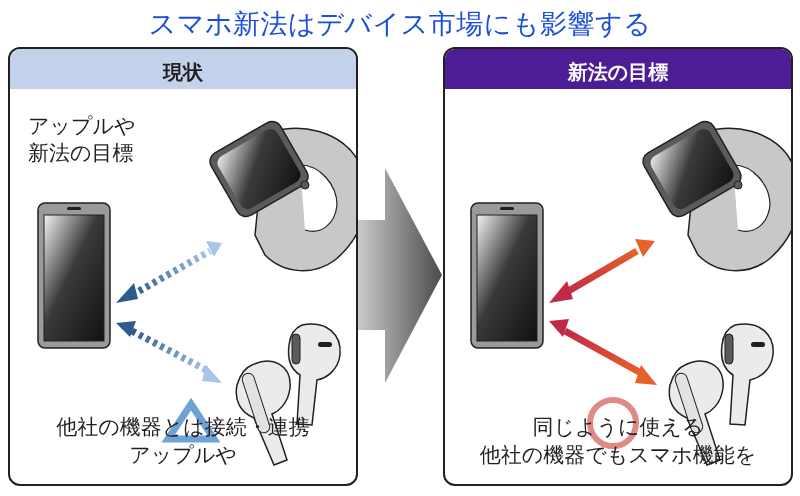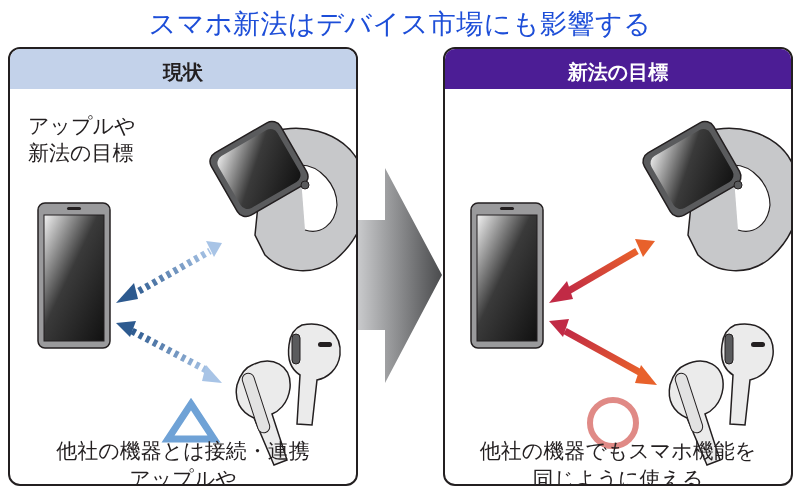--- a/index.html
+++ b/index.html
@@ -9,21 +9,21 @@
            font-size:27px; letter-spacing:0.5px; color:#1d4ed8; }
   .panel { position:absolute; top:47px; width:346px; height:435px;
            border:2px solid #231f20; border-radius:12px; overflow:hidden; background:#fff; }
   .panel.left { left:8px; }
   .panel.right { left:443px; }
   .panel-head { height:40px; line-height:46px; text-align:center; font-size:20px; font-weight:bold; }
   .left .panel-head { background:#c3d2ea; color:#231f20; }
   .right .panel-head { background:#4c1d95; color:#ffffff; }
   .panel-body { position:absolute; left:0; top:46px; width:100%; height:389px; }
   .maker-label { position:absolute; left:18px; top:18px; font-size:21px; line-height:27px; color:#231f20; }
-  .caption { position:absolute; left:0; width:100%; text-align:center; font-size:21px; line-height:28px; color:#231f20;margin-top:24px; }
+  .caption { position:absolute; left:0; width:100%; text-align:center; font-size:21px; line-height:28px; color:#231f20; }
   .left .caption { top:318px; }
   .right .caption { top:318px; }
   svg.art { position:absolute; left:0; top:0; }
   .mid-arrow { position:absolute; left:350px; top:168px; }
 </style>
 </head>
 <body>
 
 <div class="title">スマホ新法はデバイス市場にも影響する</div>
 
@@ -155,17 +155,17 @@
       <g>
         <line x1="120" y1="236" x2="196" y2="278" stroke="url(#redA2)" stroke-width="7"></line>
         <polygon points="104,226 124,224 118,242" fill="#c12a45"></polygon>
         <polygon points="212,290 196,270 190,288" fill="#e8612b"></polygon>
       </g>
 
       <circle cx="168" cy="328" r="23" fill="none" stroke="#e08a86" stroke-width="6"></circle>
     </svg>
 
     <div class="caption">
+      <div>同じように使える</div>
       <div>他社の機器でもスマホ機能を</div>
-      <div>同じように使える</div>
     </div>
   </div>
 </div>
 
 </body></html>

